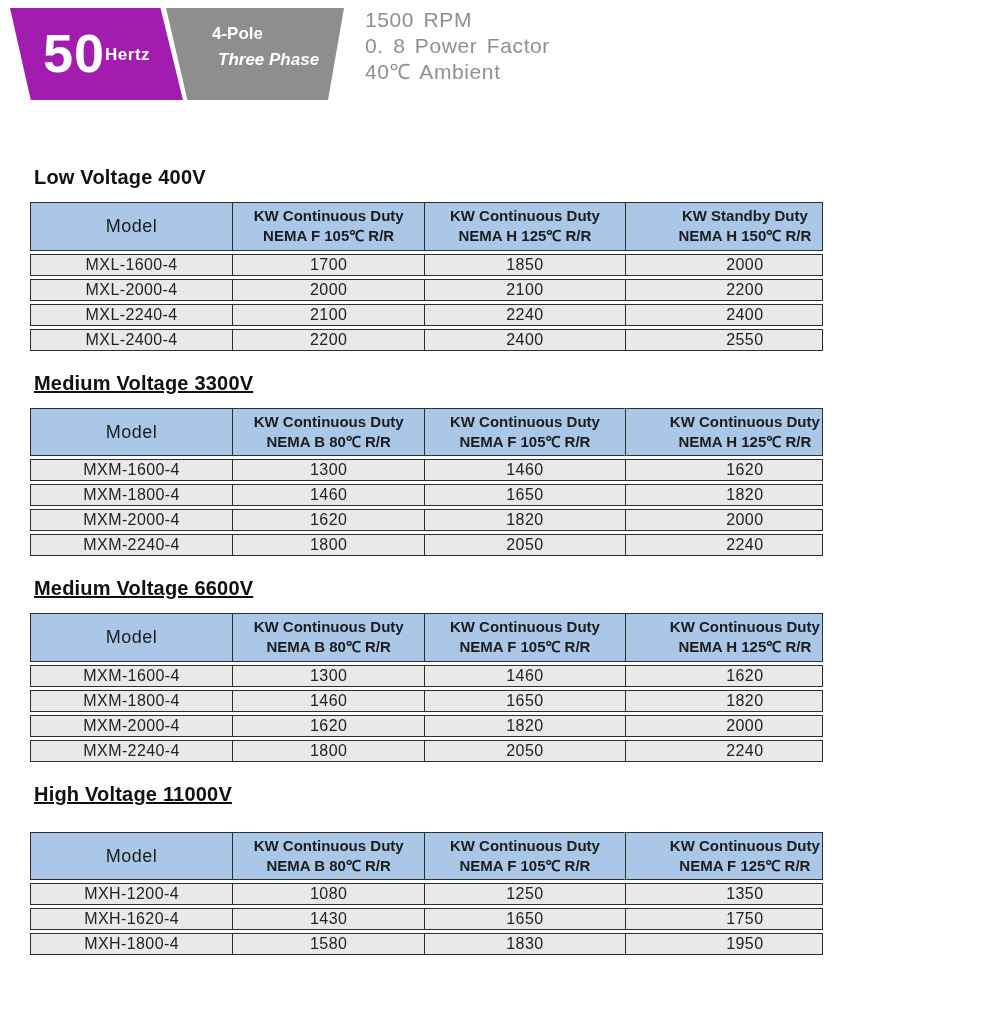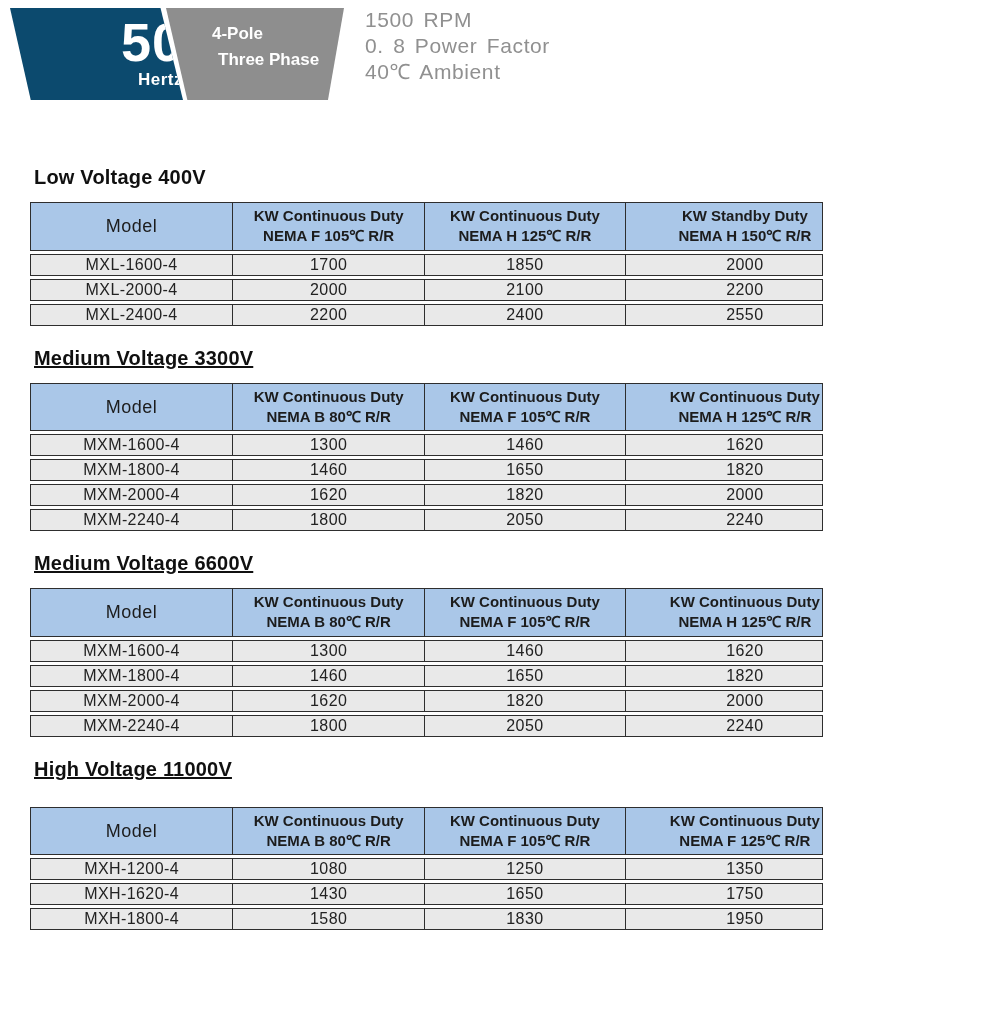--- a/index.html
+++ b/index.html
@@ -9,35 +9,35 @@
     height: 1011px;
     background: #ffffff;
     font-family: "Liberation Sans", sans-serif;
     overflow: hidden;
   }
 
   
   .banner { position:absolute; top:0; left:0; width:100%; height:105px; }
   .badge-navy {
     position:absolute; left:10px; top:8px; width:173px; height:92px;
-    background:#0c4a6e;
+    background:#a21caf;
     clip-path: polygon(0% 0%, 87% 0%, 100% 100%, 12% 100%);
-    display:flex; flex-direction:column; align-items:flex-end; justify-content:center;
+    display:flex; align-items:center; justify-content:center;
     color:#ffffff; text-align:center;
   }
   .hz-num { font-size:54px; font-weight:700; line-height:0.92; letter-spacing:1px; }
   .hz-label { font-size:17px; font-weight:700; margin-top:2px; letter-spacing:0.5px; }
   .badge-gray {
     position:absolute; left:166px; top:8px; width:178px; height:92px;
     background:#8e8e8e;
     clip-path: polygon(0% 0%, 100% 0%, 91% 100%, 12% 100%);
     color:#ffffff; font-weight:700; font-size:17px;
   }
   .badge-gray .pole  { position:absolute; left:46px; top:16px; }
-  .badge-gray .phase { position:absolute; left:52px; top:42px; }
+  .badge-gray .phase { position:absolute; left:52px; top:42px;font-style:italic; }
   .specs {
     position:absolute; left:365px; top:7px;
     color:#909090; font-size:21px; line-height:26px;
     letter-spacing:0.6px; word-spacing:3px;
   }
 
   
   .content { position:absolute; top:0; left:30px; width:943px; }
   .tsec h2 {
     font-size:20px; font-weight:700; color:#101010;
@@ -144,20 +144,26 @@
               <td>1850</td>
               <td>2000</td>
             </tr>
             <tr>
               <td>MXL-2000-4</td>
               <td>2000</td>
               <td>2100</td>
               <td>2200</td>
             </tr>
             <tr>
+              <td>MXL-2240-4</td>
+              <td>2100</td>
+              <td>2240</td>
+              <td>2400</td>
+            </tr>
+            <tr>
               <td>MXL-2400-4</td>
               <td>2200</td>
               <td>2400</td>
               <td>2550</td>
             </tr>
           </tbody>
         </table>
     </section>
 
     <section class="tsec tsec-2">

